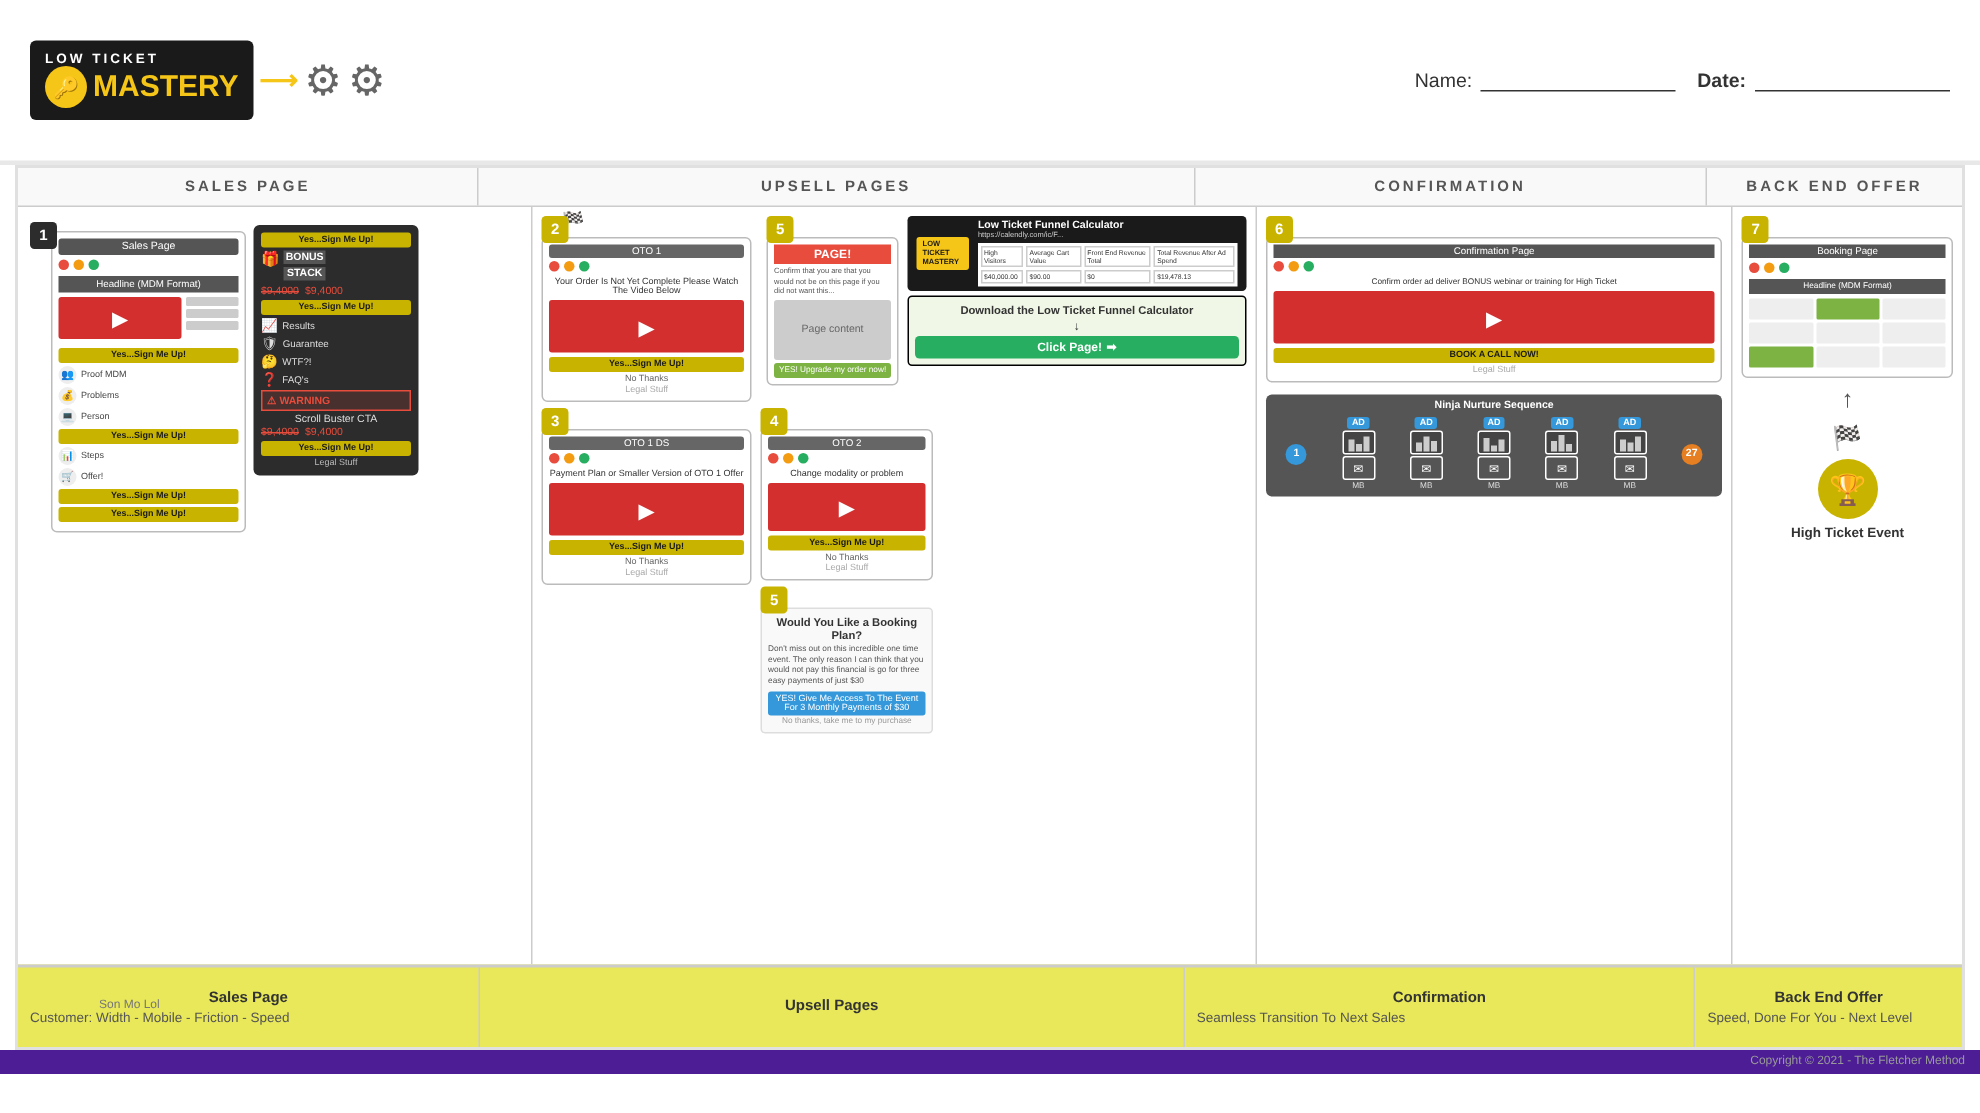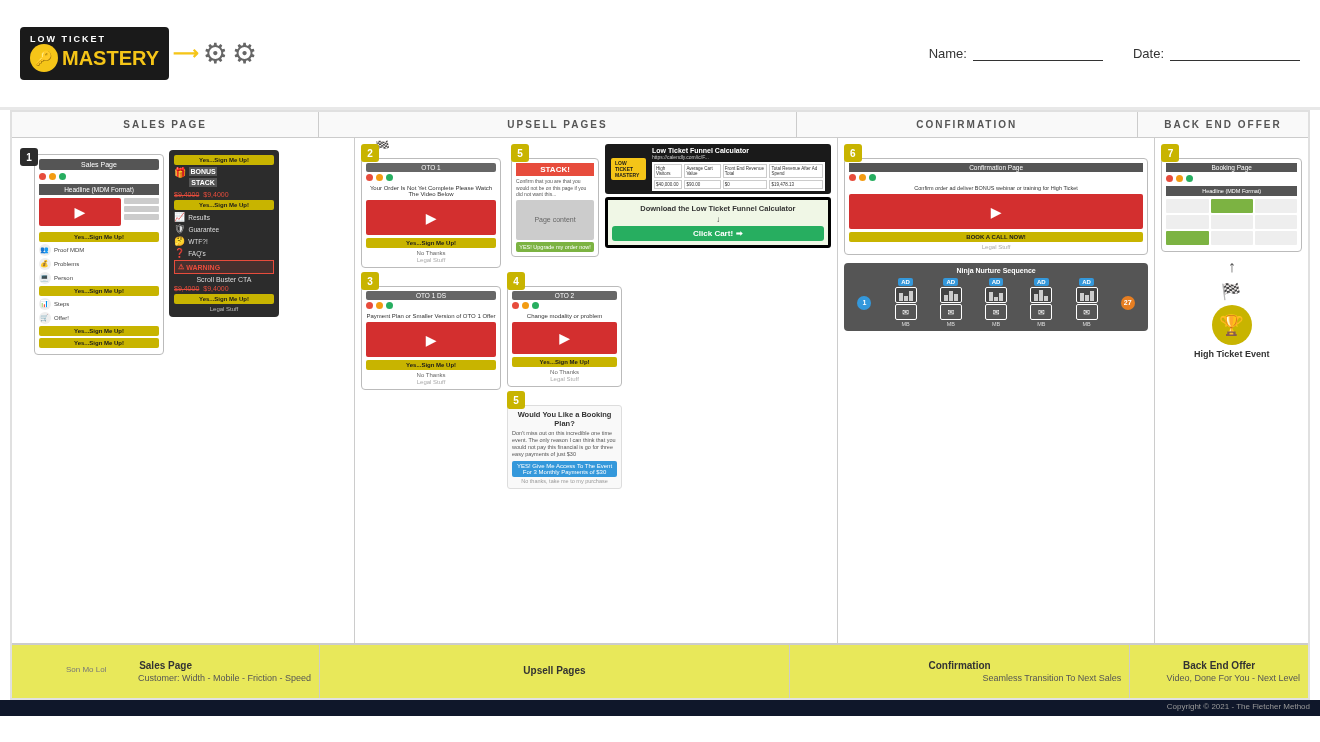--- a/index.html
+++ b/index.html
@@ -283,21 +283,21 @@
     .footer-title {
       font-size: 10px;
       font-weight: 900;
       color: #333;
       text-align: center;
       margin-bottom: 2px;
     }
     .footer-subtitle {
       font-size: 9px;
       color: #555;
-      text-align: right;
+      text-align: left;
     }
 
     
     .num-badge {
       width: 18px; height: 18px;
       border-radius: 3px;
       display: flex; align-items: center; justify-content: center;
       font-size: 10px;
       font-weight: bold;
       position: absolute;
@@ -467,21 +467,21 @@
       display: flex;
       align-items: center;
       padding: 3px 6px;
       gap: 6px;
       border-radius: 3px;
       margin-bottom: 3px;
     }
 
     .download-box {
       background: #f0f7e6;
-      border: 3px solid #000000;
+      border: 1px solid #000000;
       padding: 4px;
       text-align: center;
       font-size: 7px;
       color: #333;
       border-radius: 3px;
     }
     .click-here-btn {
       background: #27ae60;
       color: #fff;
       font-size: 8px;
@@ -526,21 +526,21 @@
       color: #999;
       margin-top: 1px;
     }
 
     
     .copyright {
       text-align: right;
       font-size: 8px;
       color: #999;
       padding: 2px 10px;
-      background: #0f172a;
+      background: #4c1d95;
       height: 16px;
     }
 
     
     .yellow-arrow {
       color: #f5c518;
       font-size: 18px;
       font-weight: bold;
     }
 
@@ -572,21 +572,21 @@
       </div>
       <span class="yellow-arrow">⟶</span>
       <span class="gear">⚙</span>
       <span class="gear">⚙</span>
     </div>
   </div>
   <div class="header-fields">
     <div class="field-line">
       <span style="font-size:13px;color:#333;text-align:center;">Name:</span>
       <span class="field-underline"></span>
-      <span style="font-size:13px;color:#333;margin-left:24px;">Date:</span>
+      <span style="font-size:13px;color:#333;margin-left:8px;font-weight:bold;">Date:</span>
       <span class="field-underline"></span>
     </div>
   </div>
 </div>
 
 <div class="main-container">
 
   <div class="section-headers">
     <div class="section-header" style="flex:1.8;">SALES PAGE</div>
     <div class="section-header" style="flex:2.8;">UPSELL PAGES</div>
@@ -713,21 +713,21 @@
             </div>
             <div class="cta-btn">Yes...Sign Me Up!</div>
             <div class="no-thanks">No Thanks</div>
             <div class="legal-stuff">Legal Stuff</div>
           </div>
         </div>
 
         <div style="position:relative;margin-left:4px;">
           <div class="num-badge badge-yellow" style="top:0;left:0;z-index:10;">5</div>
           <div class="mock-page" style="width:88px;margin-top:14px;">
-            <div class="wait-header">STACK!</div>
+            <div class="wait-header">PAGE!</div>
             <div style="font-size:5px;color:#555;margin-bottom:2px;line-height:1.3;">Confirm that you are that you would not be on this page if you did not want this...</div>
             <div style="background:#ccc;height:40px;display:flex;align-items:center;justify-content:center;font-size:7px;color:#666;border-radius:2px;">Page content</div>
             <div style="background:#7cb342;color:#fff;font-size:5.5px;text-align:center;padding:2px;margin-top:2px;border-radius:2px;">YES! Upgrade my order now!</div>
           </div>
         </div>
 
         <div style="flex:1;display:flex;flex-direction:column;">
           <div class="calculator-banner">
             <div style="background:#f5c518;padding:2px 4px;border-radius:2px;font-size:5px;font-weight:bold;color:#1a1a1a;">LOW TICKET<br>MASTERY</div>
             <div>
@@ -748,21 +748,21 @@
                       <td>$19,478.13</td>
                 </tr>
               </tbody>
                 </table>
             </div>
           </div>
           <div class="download-box">
             <div style="font-size:7.5px;font-weight:bold;color:#333;margin-bottom:2px;">Download the Low Ticket Funnel Calculator</div>
             <div style="font-size:8px;color:#333;margin-bottom:2px;">↓</div>
             <div class="click-here-btn">
-              <span>Click Cart!</span>
+              <span>Click Page!</span>
               <span>➡</span>
             </div>
           </div>
         </div>
       </div>
 
       <div style="display:flex;gap:6px;">
 
         <div style="position:relative;">
           <div class="num-badge badge-yellow" style="top:0;left:0;z-index:10;">3</div>
@@ -968,21 +968,21 @@
     </div>
     <div class="footer-section" style="flex:2.8;">
       <div class="footer-title">Upsell Pages</div>
     </div>
     <div class="footer-section" style="flex:2;">
       <div class="footer-title">Confirmation</div>
       <div class="footer-subtitle">Seamless Transition To Next Sales</div>
     </div>
     <div class="footer-section" style="flex:1;border-right:none;">
       <div class="footer-title">Back End Offer</div>
-      <div class="footer-subtitle">Video, Done For You - Next Level</div>
+      <div class="footer-subtitle">Speed, Done For You - Next Level</div>
     </div>
   </div>
 
 </div>
 
 <div class="copyright">
   <span>Copyright © 2021 - The Fletcher Method</span>
 </div>
 
 <div style="position:fixed;bottom:68px;left:66px;font-size:8px;color:#777;">

